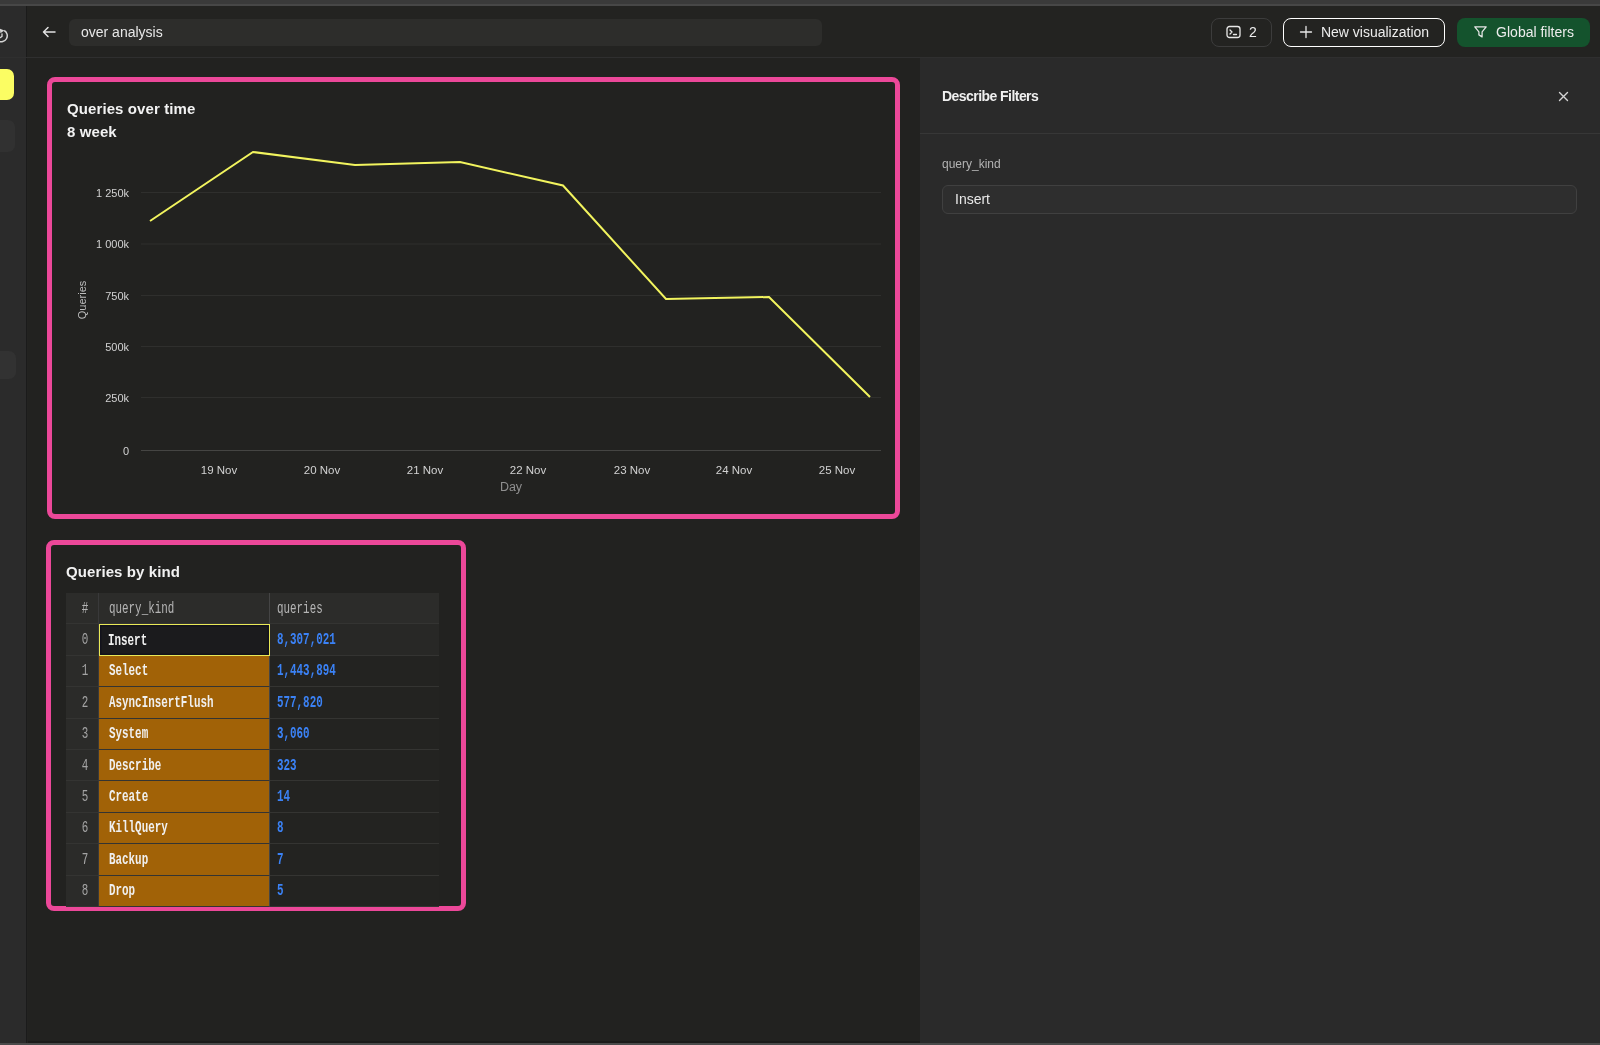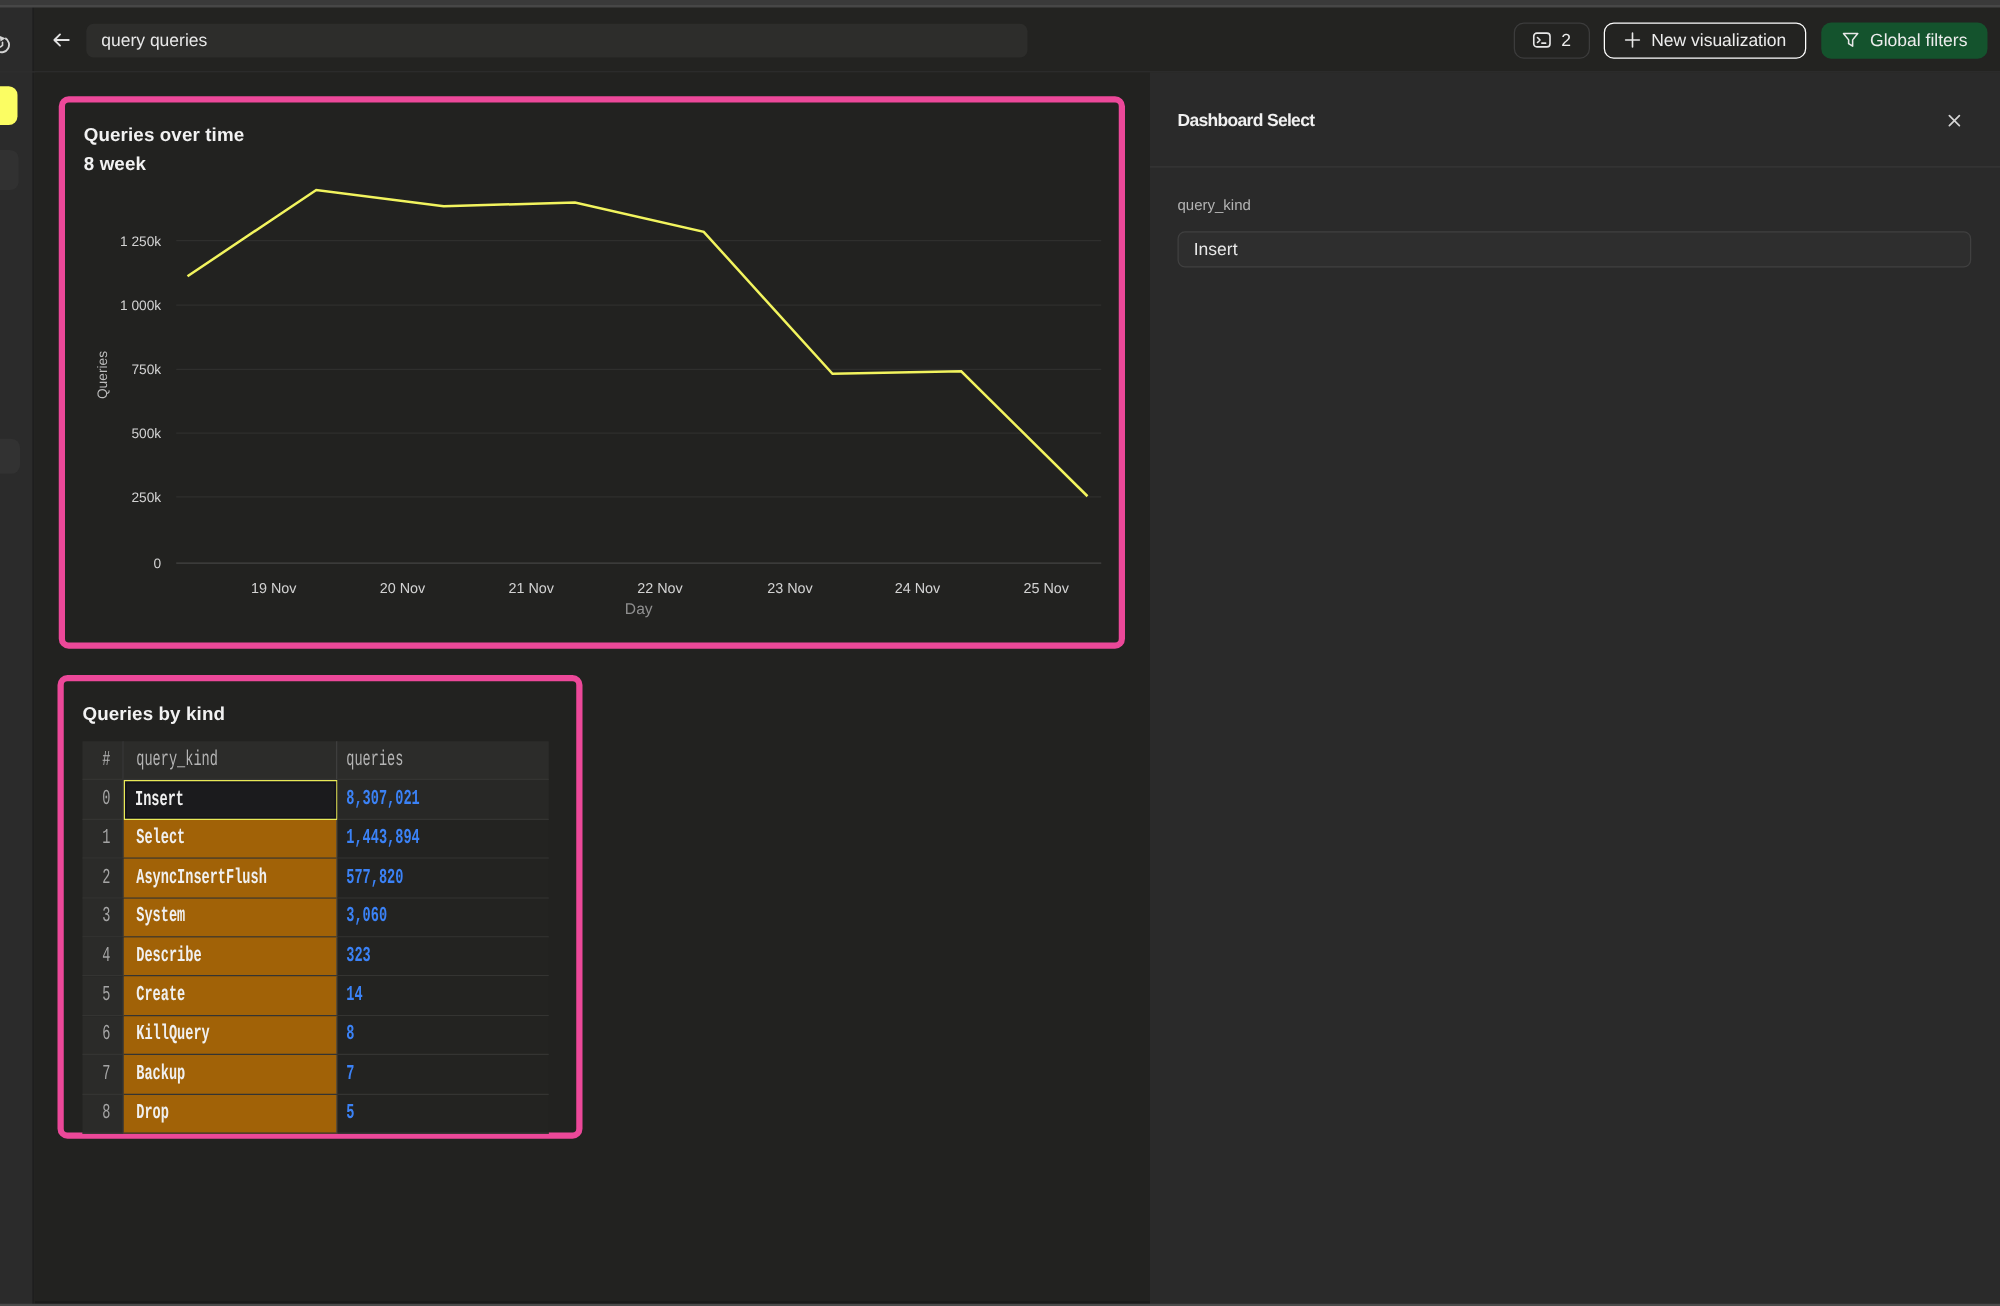--- a/index.html
+++ b/index.html
@@ -72,21 +72,21 @@
     <svg class="abs" style="left:-6px;top:24px" width="16" height="16" viewBox="0 0 16 16" fill="none" stroke="#d4d4d4" stroke-width="1.5">
       <path d="M10.2 2.5 A6 6 0 1 1 4.2 13"></path>
       <path d="M5.8 0.7 L10.4 2.6 L6.4 5.2 Z" fill="#d4d4d4" stroke="none"></path>
       <path d="M8 5.8 V8.3 L6.2 9.6" stroke-width="1.3" stroke-linecap="round"></path>
     </svg>
   </div>
   <div class="abs" id="topbar">
     <svg class="abs" style="left:13px;top:19px" width="18" height="18" viewBox="0 0 18 18" stroke="#e2e2e2" stroke-width="1.5" fill="none" stroke-linecap="round" stroke-linejoin="round">
       <path d="M15 9 H3.5 M8 4.5 L3.5 9 L8 13.5"></path>
     </svg>
-    <div class="abs" id="nameinput">query queries</div>
+    <div class="abs" id="nameinput">over analysis</div>
     <div class="topbtn" id="btn-console">
       <svg width="15" height="14" viewBox="0 0 15 14" fill="none" stroke="#e8e8e8" stroke-width="1.3">
         <rect x="1" y="1.5" width="13" height="11" rx="2.5"></rect>
         <path d="M4 5 L6 7 L4 9" stroke-linecap="round" stroke-linejoin="round"></path>
         <path d="M7.5 9.5 H10.5" stroke-linecap="round"></path>
       </svg>
       <span style="margin-left:8px">2</span>
     </div>
     <div class="topbtn" id="btn-newviz">
       <svg width="14" height="14" viewBox="0 0 14 14" stroke="#e8e8e8" stroke-width="1.3" stroke-linecap="round">
@@ -253,21 +253,21 @@
             </div>
             <div class="c-q">
               <span class="mt">5</span>
             </div>
           </div>
       </div>
     </div>
   </div>
 
   <div class="abs" id="panel">
-    <div class="abs" id="paneltitle">Dashboard Select</div>
+    <div class="abs" id="paneltitle">Describe Filters</div>
     <svg class="abs" style="left:638px;top:33px" width="11" height="11" viewBox="0 0 11 11" stroke="#d4d4d4" stroke-width="1.4" stroke-linecap="round">
         <path d="M1.5 1.5 L9.5 9.5 M9.5 1.5 L1.5 9.5"></path>
       </svg>
     <div class="abs" id="paneldiv"></div>
     <div class="abs" id="qklabel">query_kind</div>
     <div class="abs" id="qkinput">Insert</div>
   </div>
 
   <div class="abs" id="botdark"></div>
   <div class="abs" id="botline"></div>

